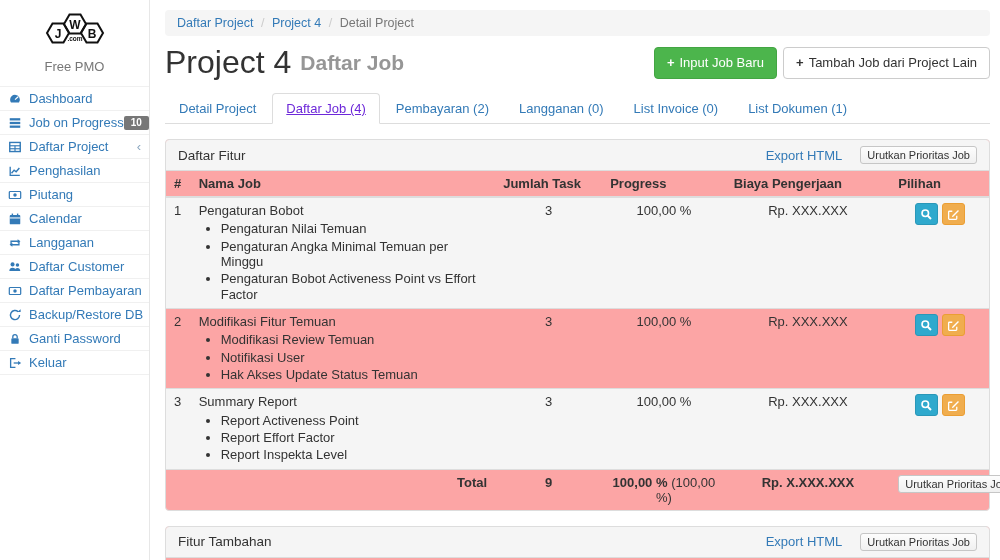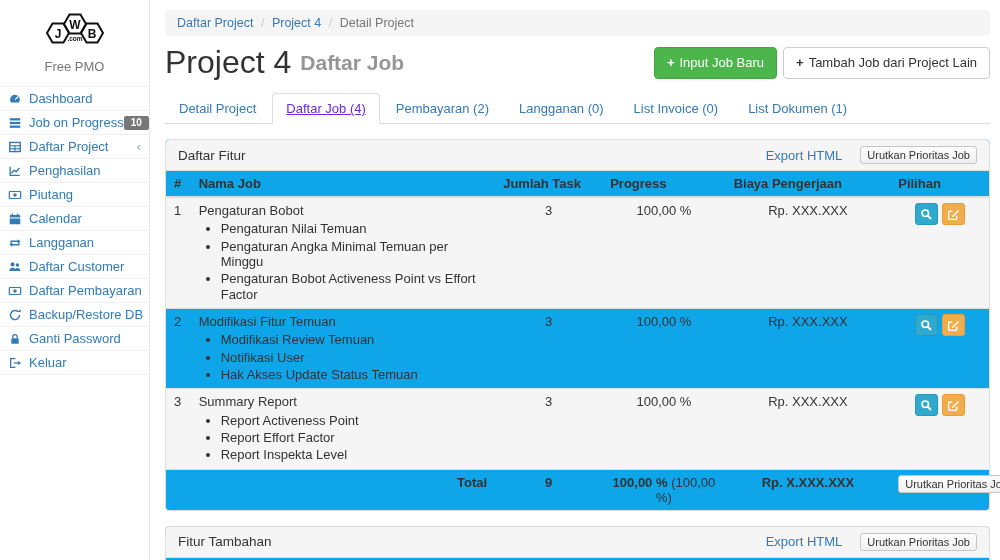--- a/index.html
+++ b/index.html
@@ -58,21 +58,21 @@
 
   
   .tabs { display: flex; margin-top: 13px; border-bottom: 1px solid #ddd; }
   .tab {
     padding: 7px 13px; color: #337ab7; cursor: pointer; font-size: 13px;
     border: 1px solid transparent; border-radius: 4px 4px 0 0; margin-bottom: -1px; margin-right: 2px;
   }
   .tab.active { background: #fff; border-color: #ddd #ddd #fff; color: #6d28d9; cursor: default; text-decoration: underline; }
 
   
-  .panel { margin-top: 15px; border: 1px solid #ddd; border-radius: 4px; background: #0ea5e9; }
+  .panel { margin-top: 15px; border: 1px solid #ddd; border-radius: 4px; background: #fca5a5; }
   .panel-heading {
     background: #f5f5f5; border-bottom: 1px solid #ddd; border-radius: 3px 3px 0 0;
     padding: 6px 12px; display: flex; align-items: center;
   }
   .panel-title { color: #333; font-size: 13.5px; }
   .panel-controls { margin-left: auto; display: flex; align-items: center; gap: 18px; }
   .export-link { color: #337ab7; font-size: 13px; cursor: pointer; }
 
   table { width: 100%; border-collapse: collapse; table-layout: fixed; }
   th, td { padding: 5px 8px; font-size: 13px; vertical-align: top; }

